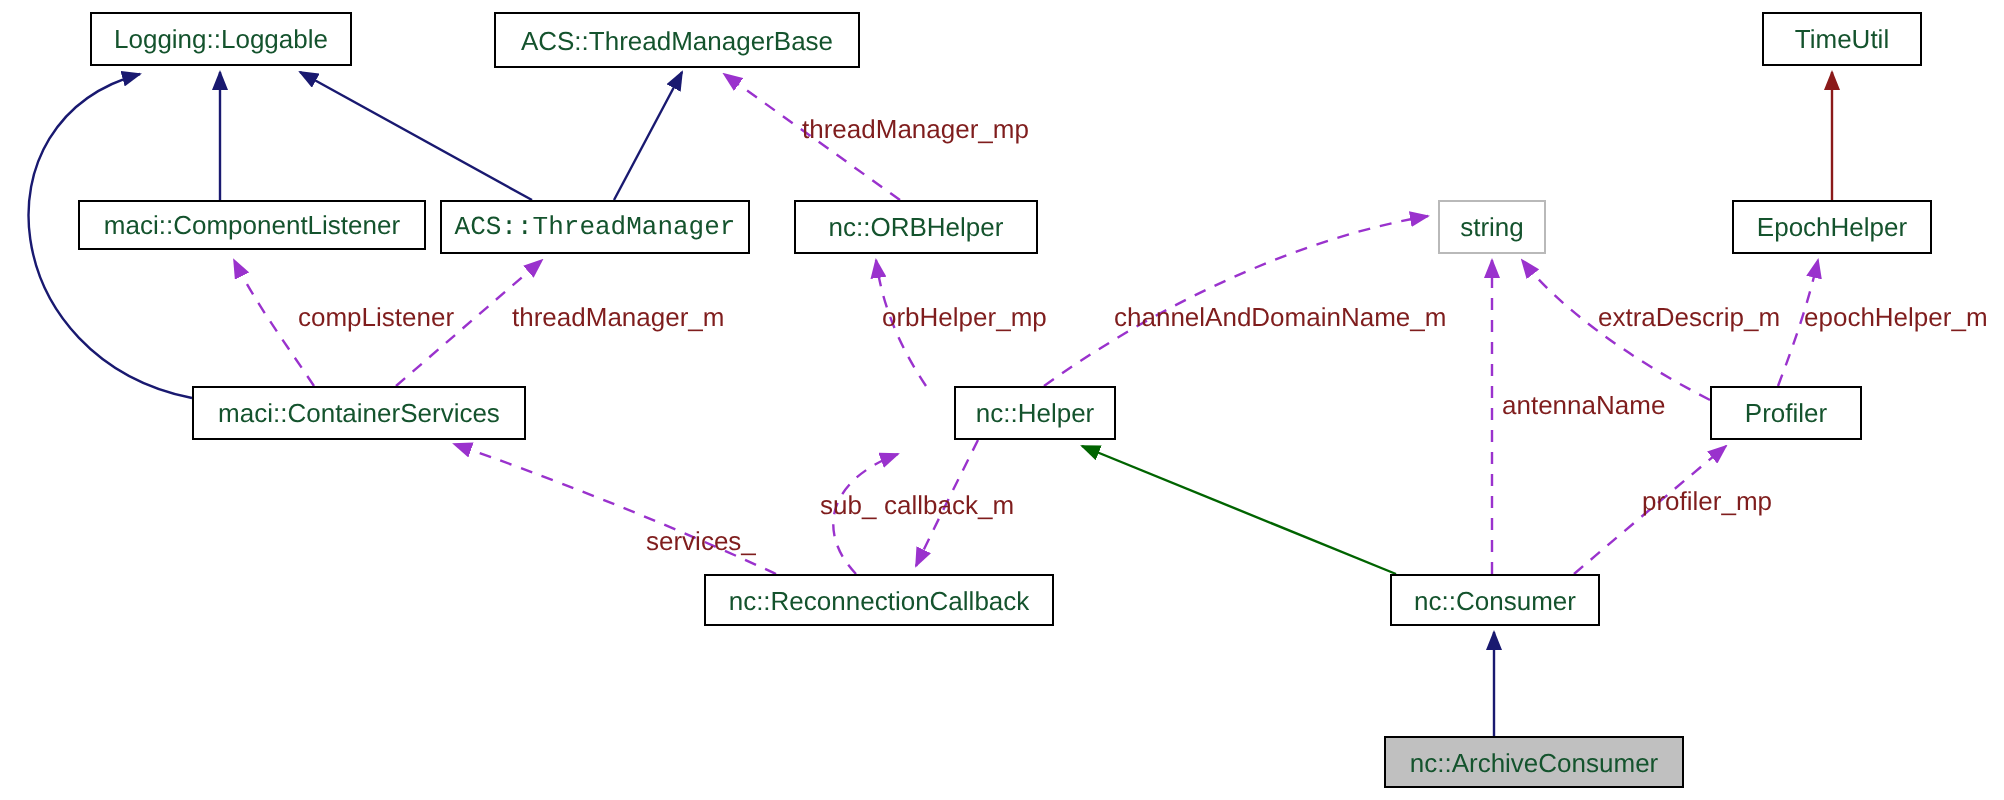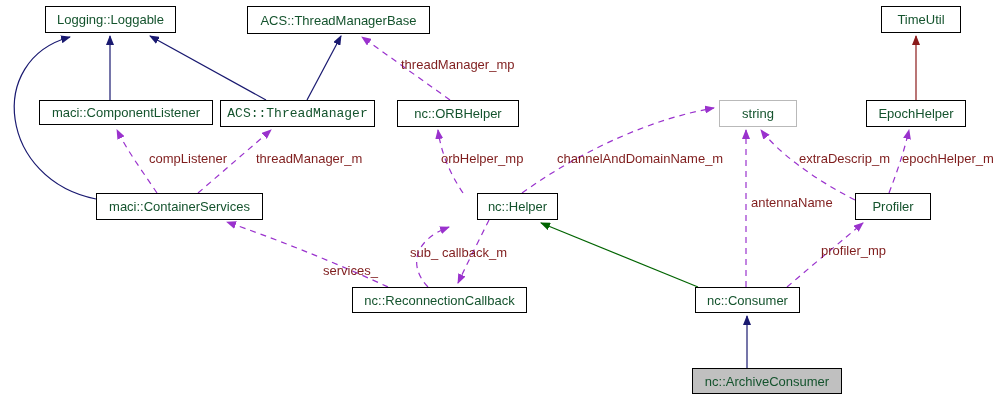--- a/index.html
+++ b/index.html
@@ -73,21 +73,21 @@
     <div class="edge-label" style="left: 323px; top: 263px;">services_</div>
     <div class="edge-label" style="left: 410px; top: 245px;">sub_</div>
     <div class="edge-label" style="left: 442px; top: 245px;">callback_m</div>
     <div class="edge-label" style="left: 401px; top: 57px;">threadManager_mp</div>
     <div class="node" style="left: 45px; top: 6px; width: 131px; height: 27px;">Logging::Loggable</div>
     <div class="node" style="left: 247px; top: 6px; width: 183px; height: 28px;">ACS::ThreadManagerBase</div>
     <div class="node" style="left: 881px; top: 6px; width: 80px; height: 27px;">TimeUtil</div>
     <div class="node" style="left: 23px; top: 100px; width: 174px; height: 25px; margin-left: 16px;">maci::ComponentListener</div>
     <div class="node" style="left: 220px; top: 100px; width: 155px; height: 27px; font-family: Liberation Mono, monospace;">ACS::ThreadManager</div>
     <div class="node" style="left: 397px; top: 100px; width: 122px; height: 27px;">nc::ORBHelper</div>
-    <div class="node muted" style="left: 719px; top: 100px; width: 78px; height: 27px;">string</div>
+    <div class="node muted" style="left: 719px; top: 100px; width: 54px; height: 27px;">string</div>
     <div class="node" style="left: 866px; top: 100px; width: 100px; height: 27px;">EpochHelper</div>
     <div class="node" style="left: 96px; top: 193px; width: 167px; height: 27px;">maci::ContainerServices</div>
     <div class="node" style="left: 477px; top: 193px; width: 81px; height: 27px;">nc::Helper</div>
     <div class="node" style="left: 855px; top: 193px; width: 76px; height: 27px;">Profiler</div>
     <div class="node" style="left: 352px; top: 287px; width: 175px; height: 26px;">nc::ReconnectionCallback</div>
     <div class="node" style="left: 695px; top: 287px; width: 105px; height: 26px;">nc::Consumer</div>
     <div class="node highlight" style="left: 672px; top: 368px; width: 150px; height: 26px; margin-left: 20px;">nc::ArchiveConsumer</div>
   </div>
 
 </body></html>

